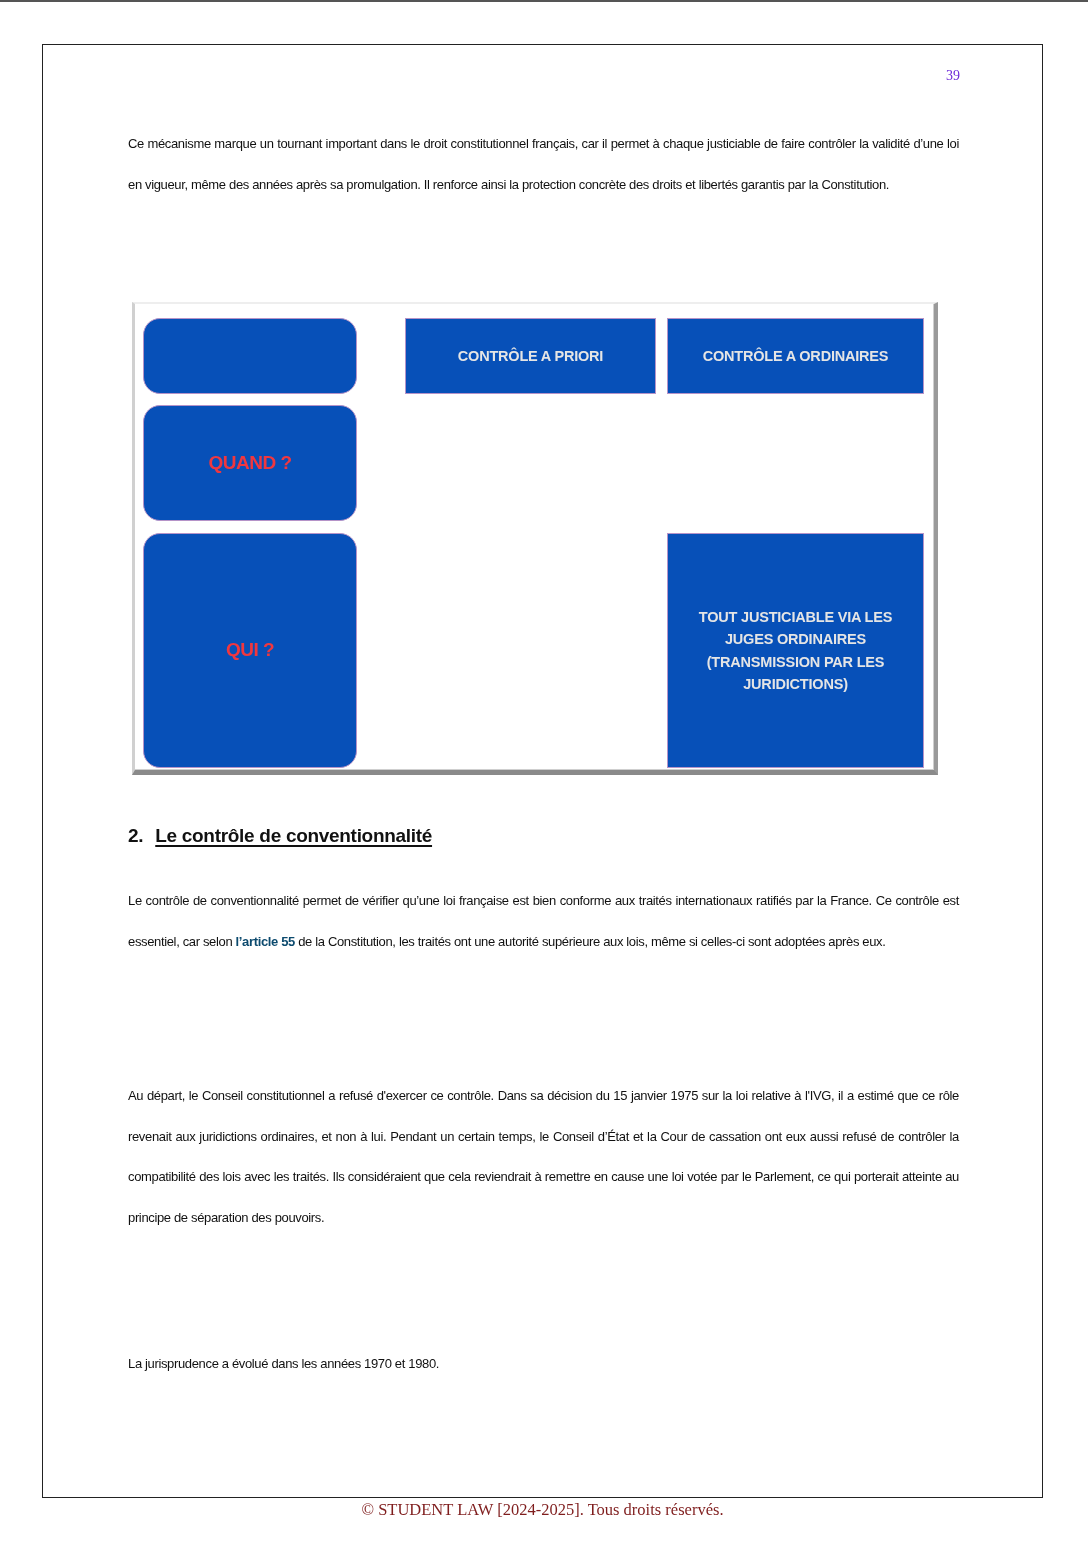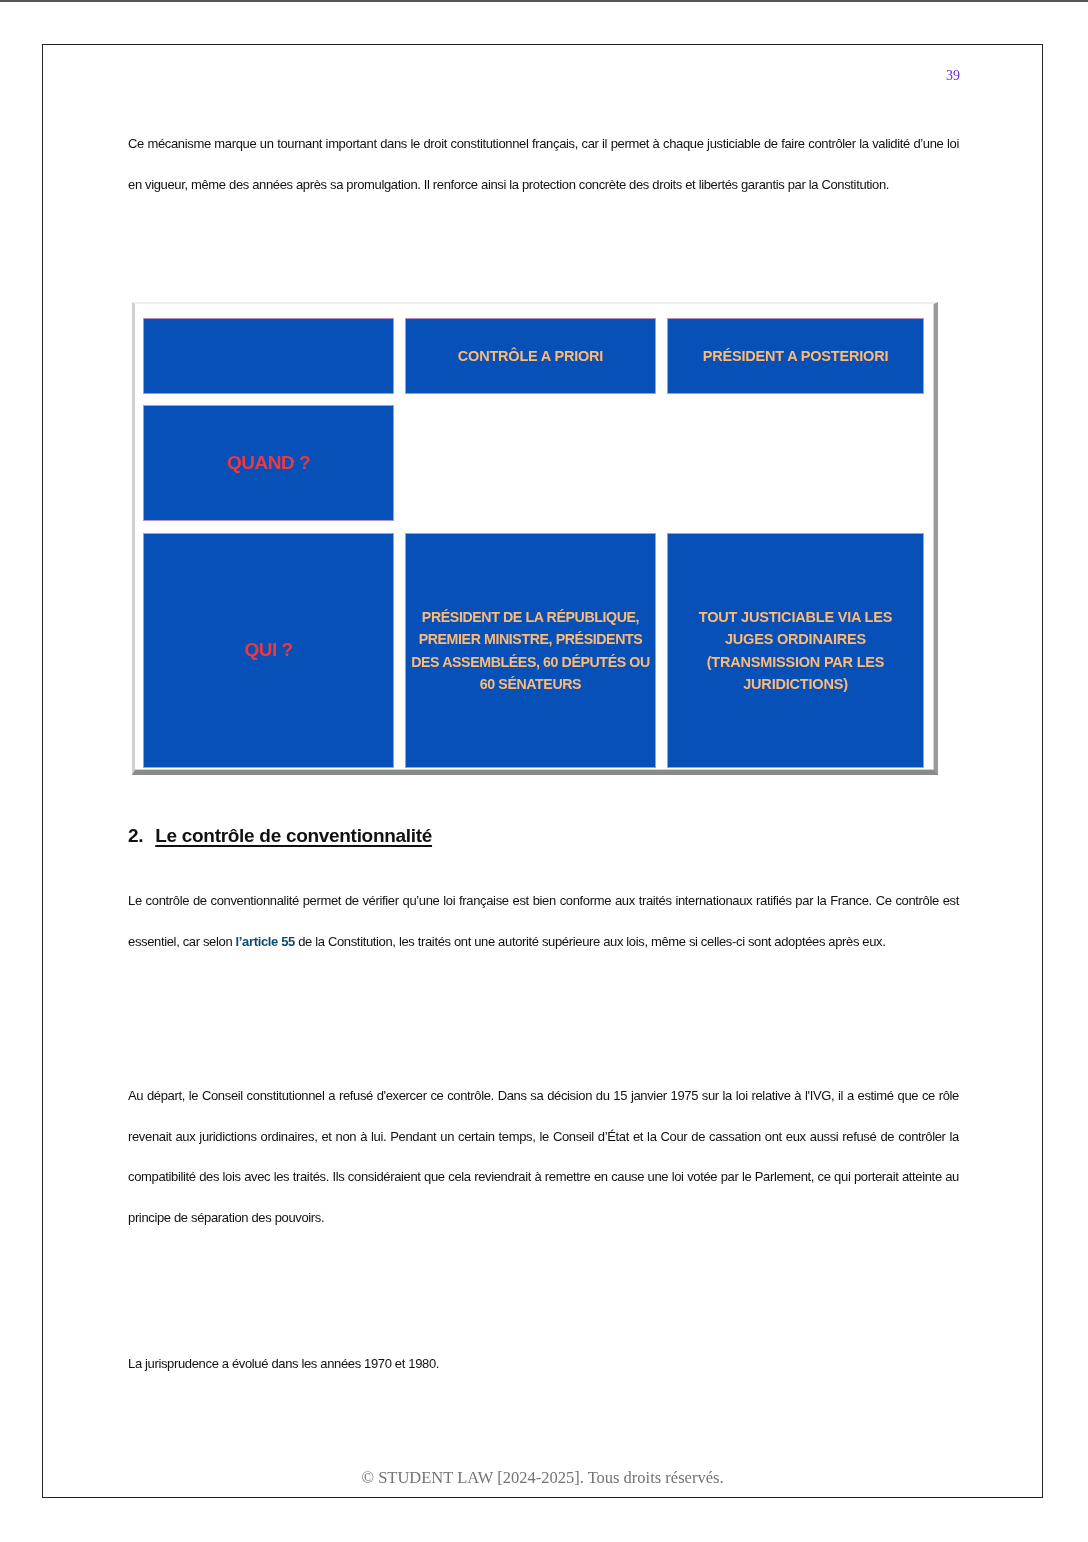--- a/index.html
+++ b/index.html
@@ -77,29 +77,29 @@
     }
     .cell {
       position: absolute;
       background: #0750b8;
       border: 1px solid #b593c8;
       box-sizing: border-box;
       display: flex;
       align-items: center;
       justify-content: center;
       text-align: center;
-      color: #fdba74;
+      color: #e5e5e5;
       font-family: "Liberation Sans", sans-serif;
       font-weight: bold;
       font-size: 14.5px;
       line-height: 22.5px;
       letter-spacing: -0.2px;
     }
     .cell span { display: block; }
-    .col0 { left: 8px;  width: 251px; }
+    .col0 { left: 8px;  width: 214px; border-radius: 17px; }
     .col1 { left: 270px; width: 251px; }
     .col2 { left: 532px; width: 257px; }
     .row0 { top: 14px;  height: 76px; }
     .row1 { top: 101px; height: 116px; }
     .row2 { top: 229px; height: 235px; }
     .row-label {
       color: #f0373f;
       font-size: 19px;
       letter-spacing: -0.5px;
     }
@@ -120,25 +120,25 @@
     .section-heading .title {
       text-decoration: underline;
       text-underline-offset: 3px;
       text-decoration-thickness: 1.5px;
     }
 
     .footer {
       position: absolute;
       left: 42px;
       width: 1001px;
-      top: 1468px;
+      top: 1500px;
       text-align: center;
       font-family: "Liberation Serif", serif;
       font-size: 16.5px;
-      color: #737373;
+      color: #7f1d1d;
     }
   </style>
 </head>
 <body>
 
 <div class="top-rule"></div>
 
 <div class="page-frame"></div>
 
 <div class="page-number">39</div>
@@ -147,32 +147,29 @@
 
 <div class="diagram">
 
   <div class="cell col0 row0">
     <span></span>
   </div>
   <div class="cell col1 row0">
     <span>CONTRÔLE A PRIORI</span>
   </div>
   <div class="cell col2 row0">
-    <span>PRÉSIDENT A POSTERIORI</span>
+    <span>CONTRÔLE A ORDINAIRES</span>
   </div>
 
   <div class="cell col0 row1 row-label">
     <span>QUAND ?</span>
   </div>
 
   <div class="cell col0 row2 row-label">
     <span>QUI ?</span>
-  </div>
-  <div class="cell col1 row2 tight">
-    <span style="width:249px">PRÉSIDENT DE LA RÉPUBLIQUE, PREMIER MINISTRE, PRÉSIDENTS DES ASSEMBLÉES, 60 DÉPUTÉS OU 60 SÉNATEURS</span>
   </div>
   <div class="cell col2 row2">
     <span style="width:225px">TOUT JUSTICIABLE VIA LES JUGES ORDINAIRES (TRANSMISSION PAR LES JURIDICTIONS)</span>
   </div>
 </div>
 
 <h2 class="section-heading">
   <span class="num">2.</span><span class="title">Le contrôle de conventionnalité</span>
 </h2>
 

